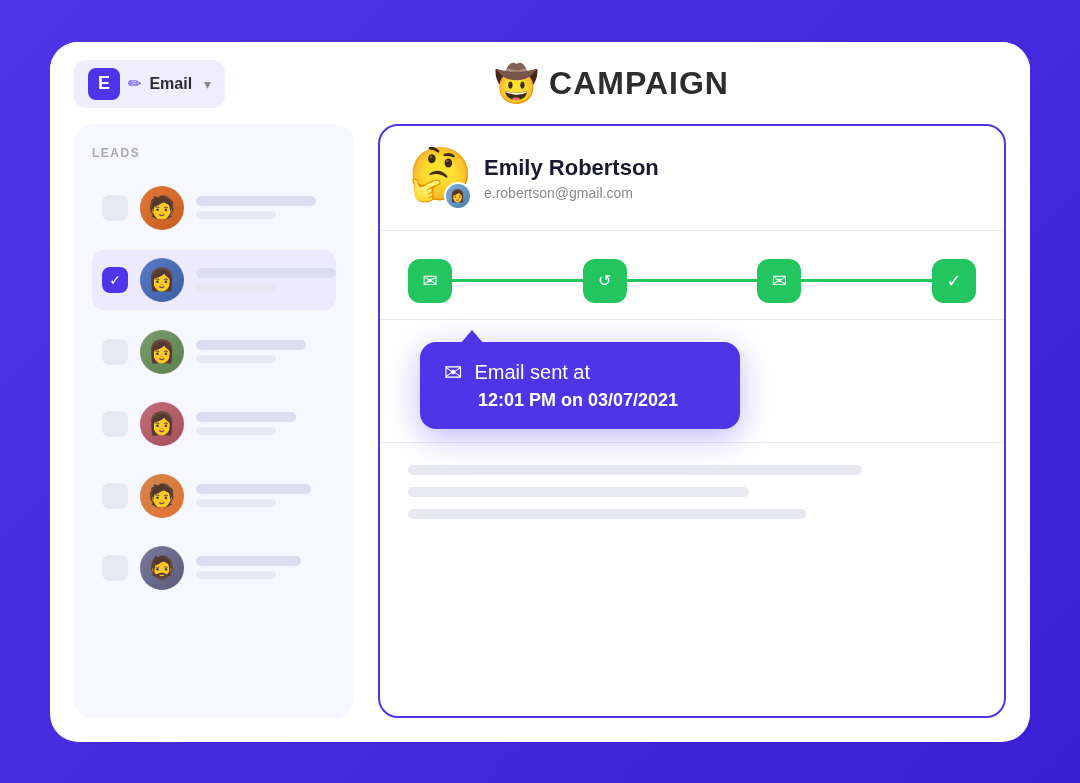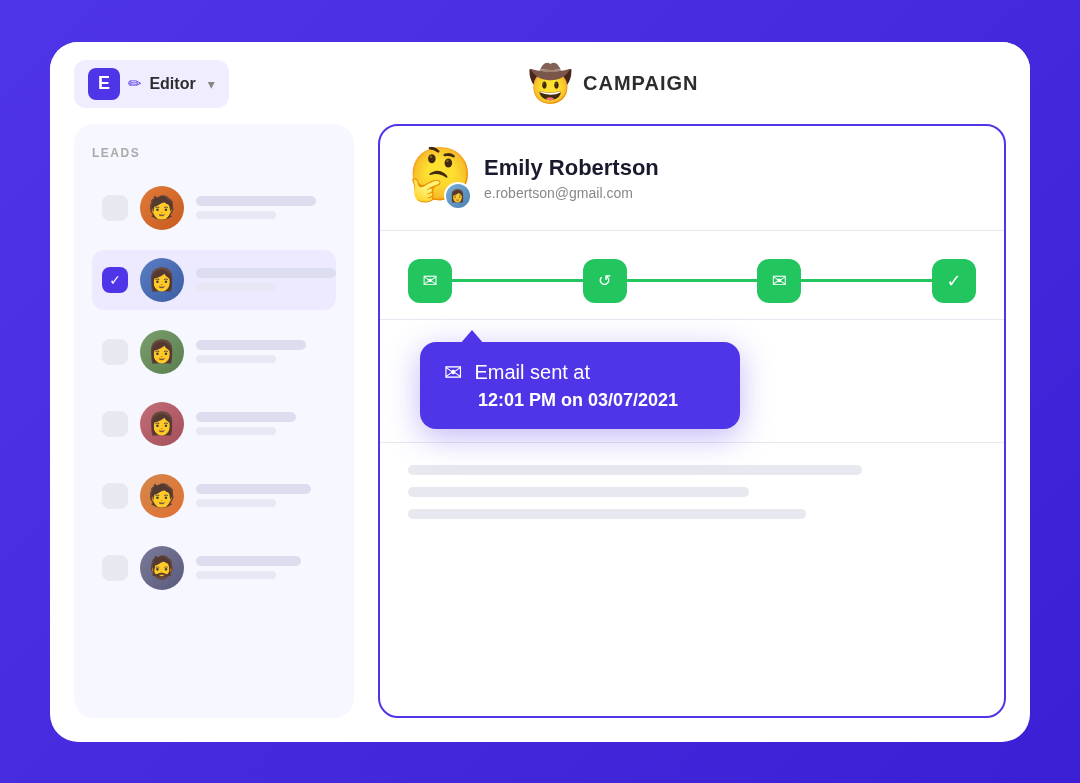--- a/index.html
+++ b/index.html
@@ -78,21 +78,21 @@
       align-items: center;
       gap: 10px;
       margin: 0 auto;
     }
 
     .campaign-emoji {
       font-size: 36px;
     }
 
     .campaign-title {
-      font-size: 20px;
+      font-size: 32px;
       font-weight: 800;
       color: #2d2d2d;
       letter-spacing: 1px;
     }
 
     
     .main-content {
       display: flex;
       flex: 1;
       padding: 0 24px 24px 24px;
@@ -373,21 +373,21 @@
 <body>
 
 <div class="outer-container">
 
   <div class="header-bar">
     <div class="editor-section">
       <div class="editor-logo">
         <span>E</span>
       </div>
       <span class="editor-pencil">✏</span>
-      <span class="editor-label">Editor</span>
+      <span class="editor-label">Email</span>
       <span class="chevron-down">▾</span>
     </div>
 
     <div class="campaign-title-section">
       <span class="campaign-emoji">🤠</span>
       <span class="campaign-title">CAMPAIGN</span>
     </div>
   </div>
 
   <div class="main-content">

